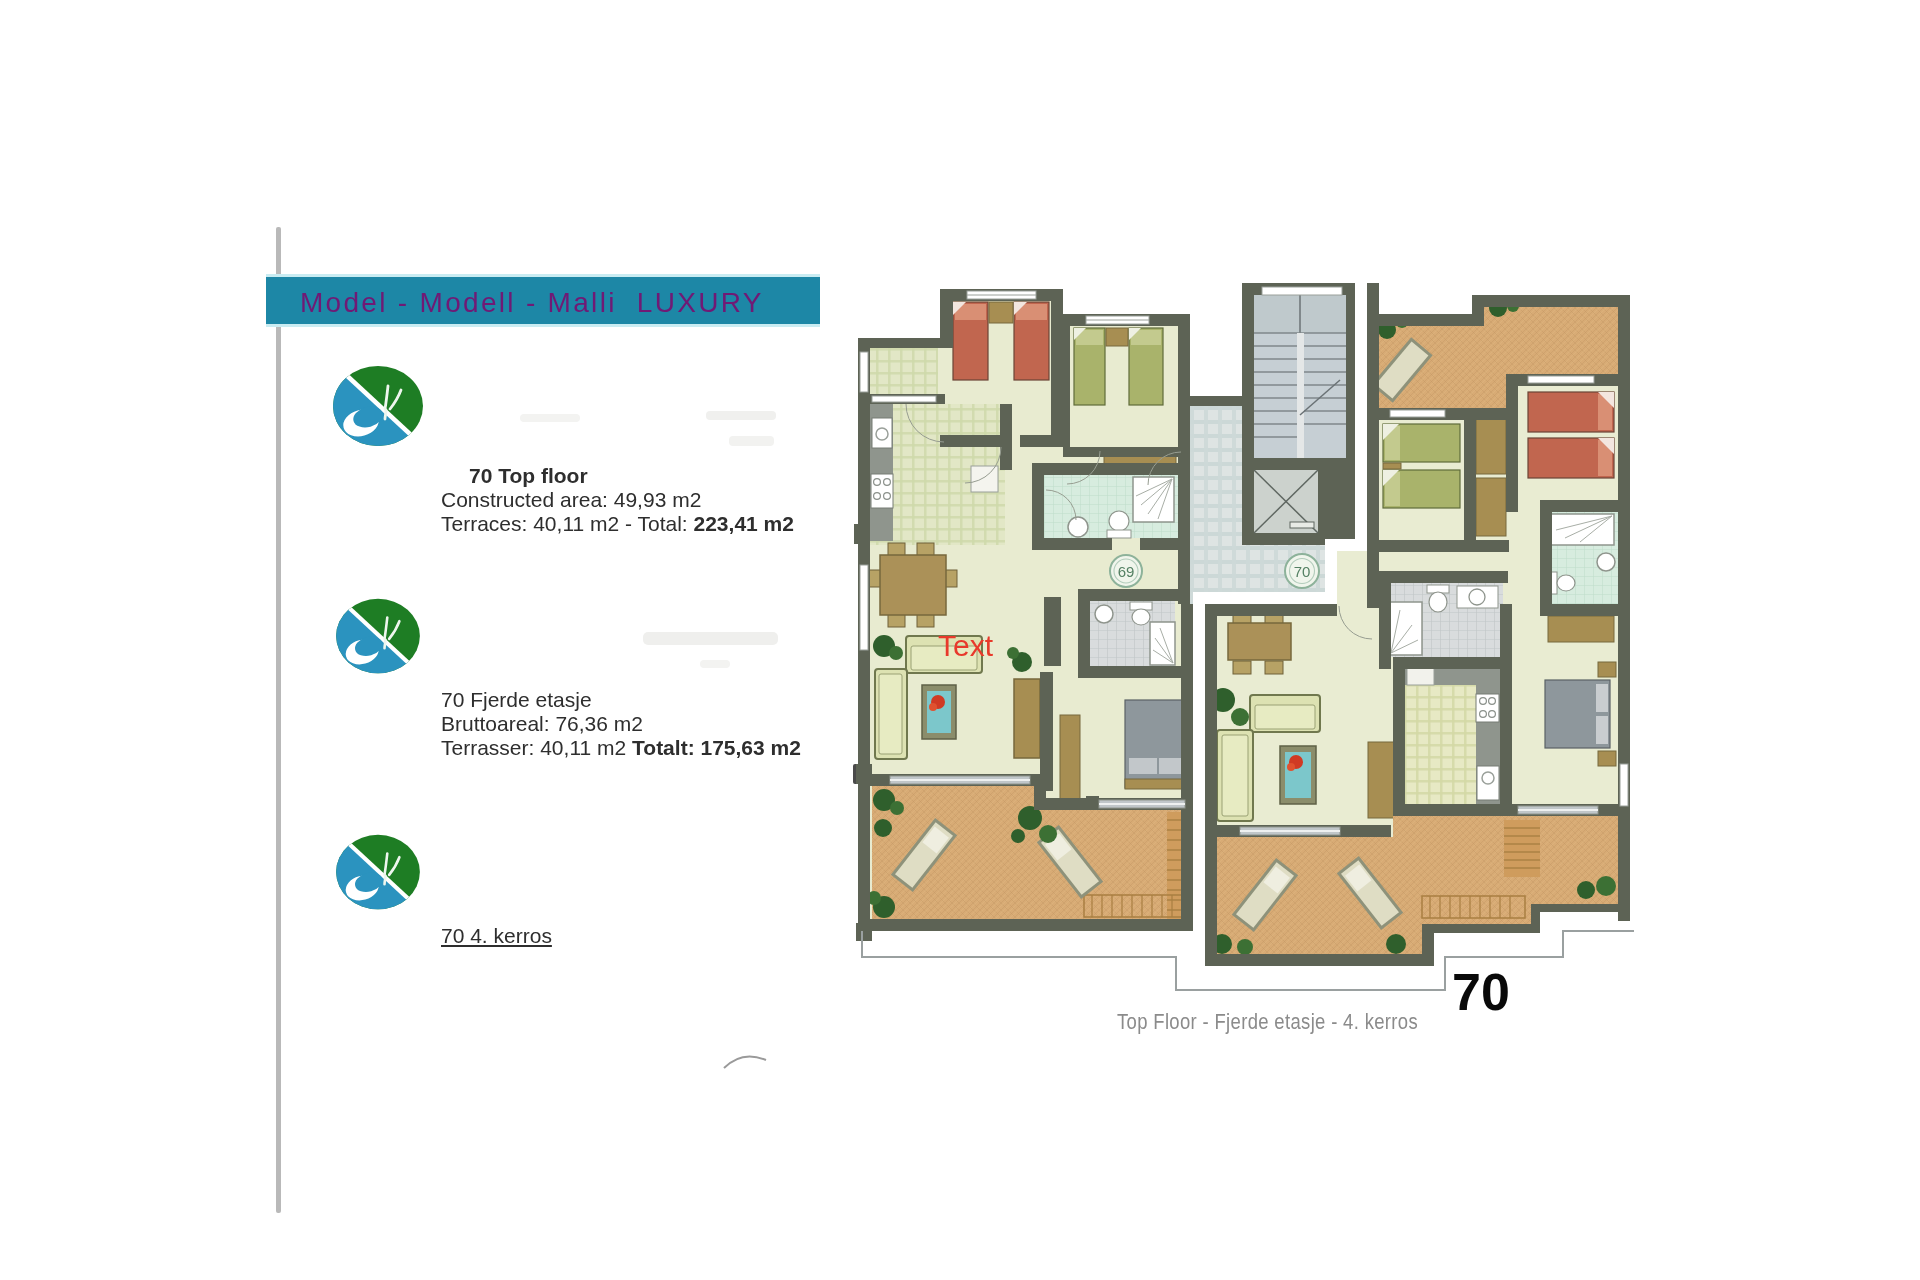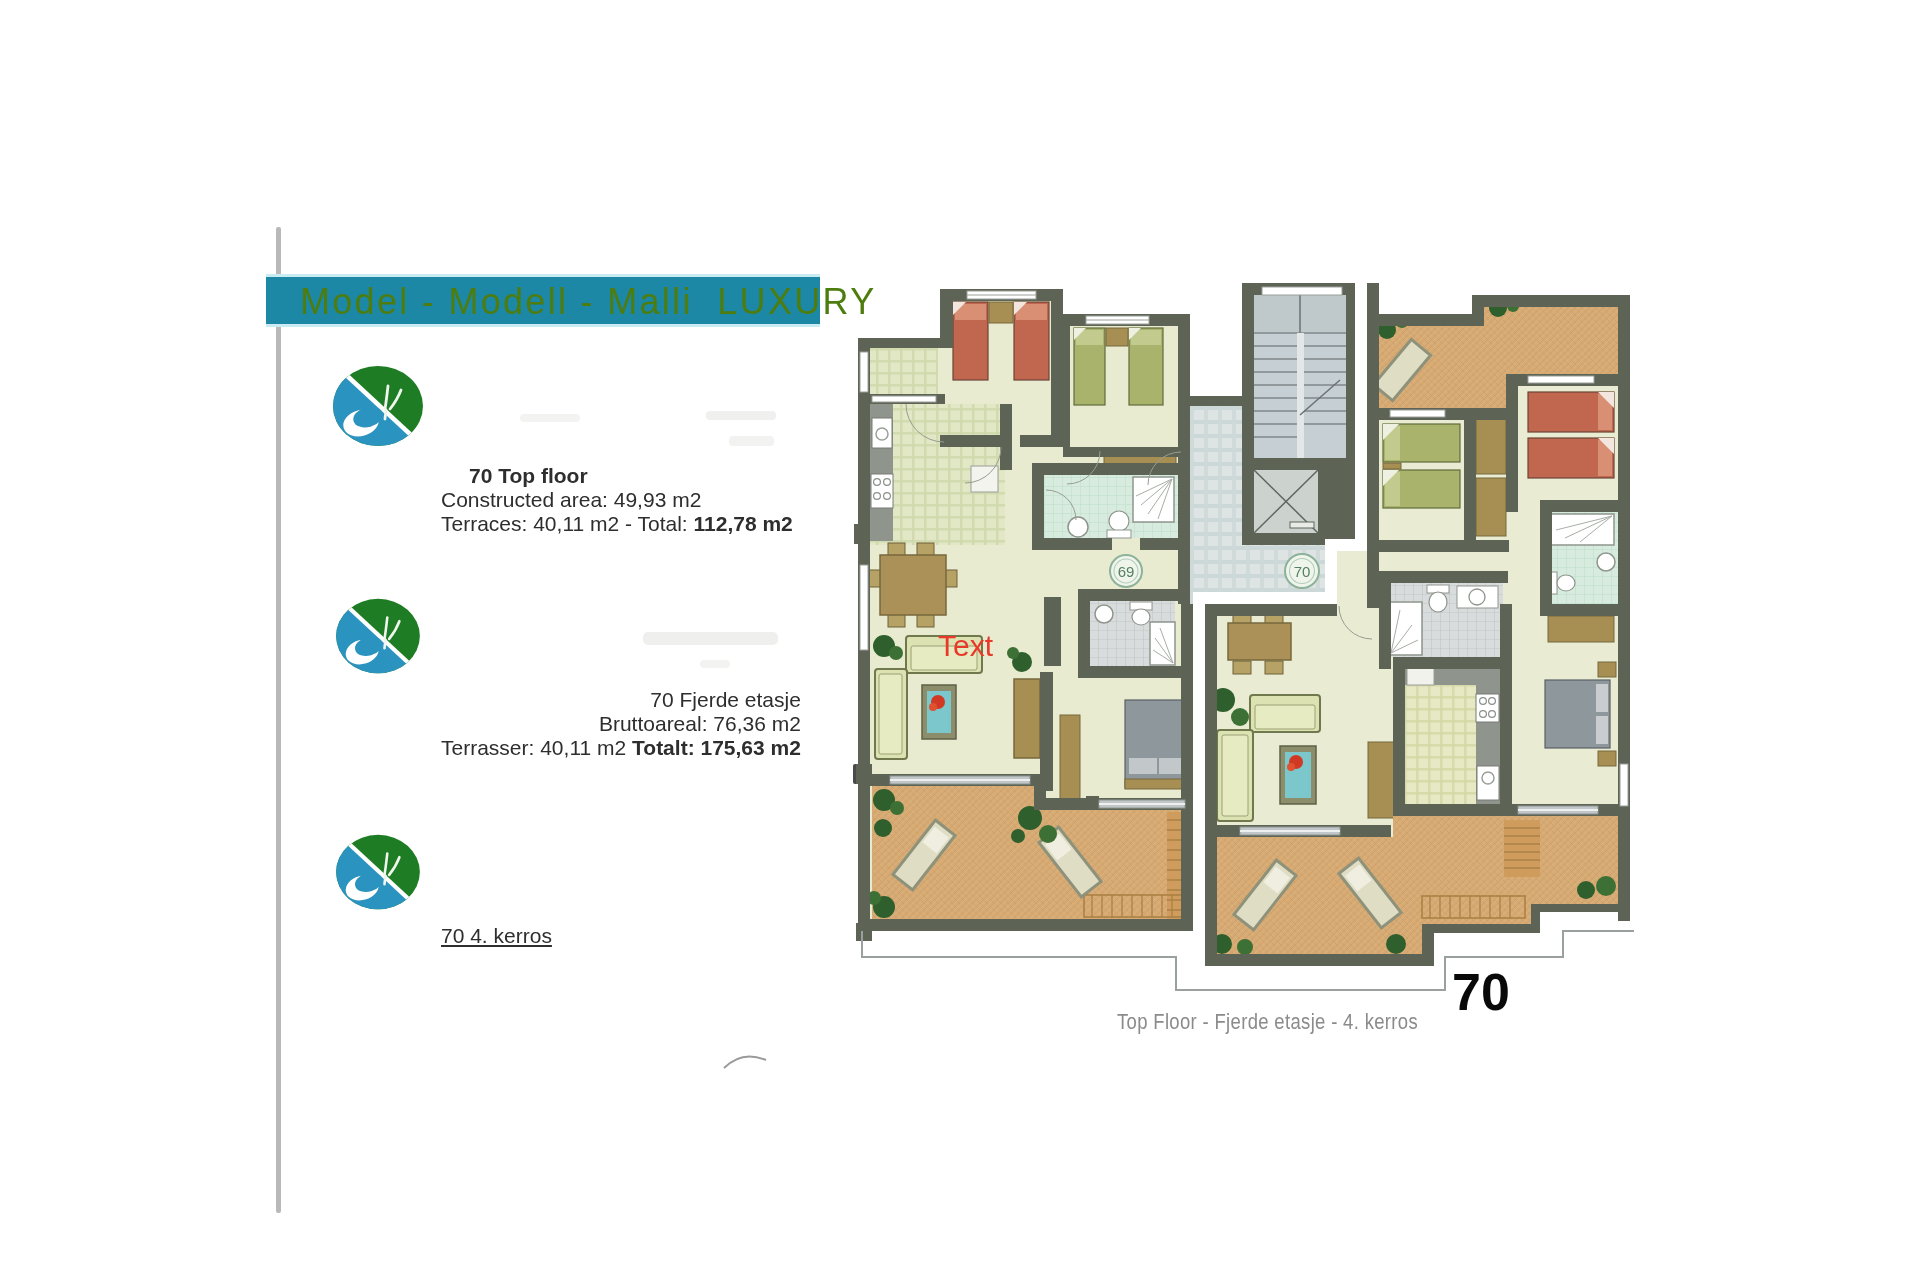--- a/index.html
+++ b/index.html
@@ -8,21 +8,21 @@
 .blk{font-size:21px;line-height:24px;color:#2e2e2e;}
 </style>
 </head>
 <body>
 <div id="page">
 
 <div class="abs" style="left:276px;top:227px;width:5px;height:986px;background:#b9b9b9;border-radius:2px;"></div>
 
 <div class="abs" style="left:266px;top:277px;width:554px;height:47px;background:#1d87a6;box-shadow:0 -3px 0 #c9ecf2, 0 3px 0 #c9ecf2;"></div>
 
-<div class="abs" style="left:300px;top:281px;font-size:36px;color:#4d7c0f;letter-spacing:2.3px;">Model - Modell - Malli&nbsp; LUXURY</div>
+<div class="abs" style="left:300px;top:287px;font-size:28px;color:#701a75;letter-spacing:2.3px;">Model - Modell - Malli&nbsp; LUXURY</div>
 
 <svg width="0" height="0" style="position:absolute">
 <defs>
 <clipPath id="lgc">
           <ellipse cx="48" cy="42" rx="45" ry="40"></ellipse>
         </clipPath>
 <g id="logosym">
 <g clip-path="url(#lgc)">
 <rect x="-2" y="-2" width="100" height="90" fill="#1e7d24"></rect>
 <polygon points="13,8 98,87 98,100 -10,100 -10,8" fill="#2b93bf"></polygon>
@@ -45,24 +45,24 @@
         <use href="#logosym"></use>
       </svg></div>
 
 <div class="abs" style="left:333px;top:833px;"><svg width="90" height="80" viewBox="0 0 96 86">
         <use href="#logosym"></use>
       </svg></div>
 
 <div class="abs blk" style="left:441px;top:464px;">
 <div style="font-weight:bold;margin-left:28px;">70 Top floor</div>
 <div>Constructed area: 49,93 m2</div>
-<div>Terraces: 40,11 m2 - Total: <b>112,78 m2</b></div>
+<div>Terraces: 40,11 m2 - Total: <b>223,41 m2</b></div>
 </div>
 
-<div class="abs blk" style="left:441px;top:688px;text-align:right;">
+<div class="abs blk" style="left:441px;top:688px;">
 <div>70 Fjerde etasje</div>
 <div>Bruttoareal: 76,36 m2</div>
 <div>Terrasser: 40,11 m2 <b>Totalt: 175,63 m2</b></div>
 </div>
 
 <div class="abs blk" style="left:441px;top:924px;text-decoration:underline;">
 <div>70 4. kerros</div>
 </div>
 
 <div class="abs" style="left:938px;top:629px;font-size:30px;color:#e8392b;z-index:5;">Text</div>

